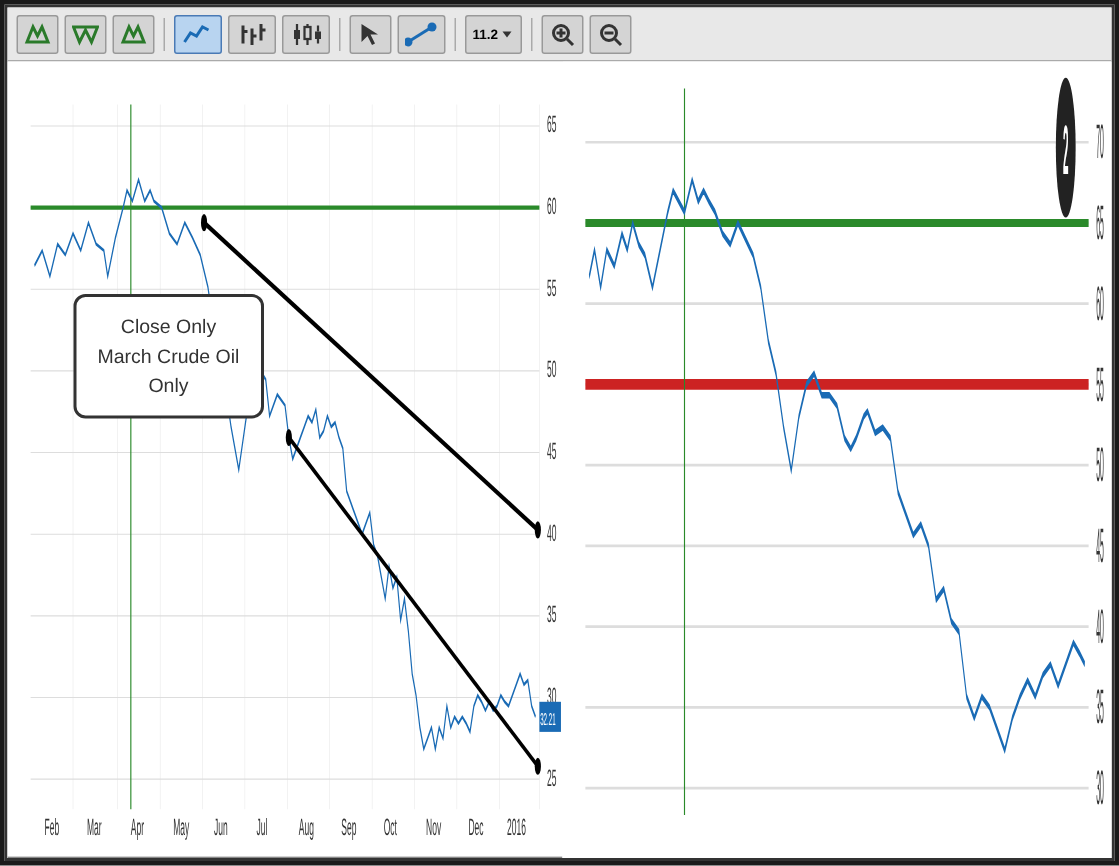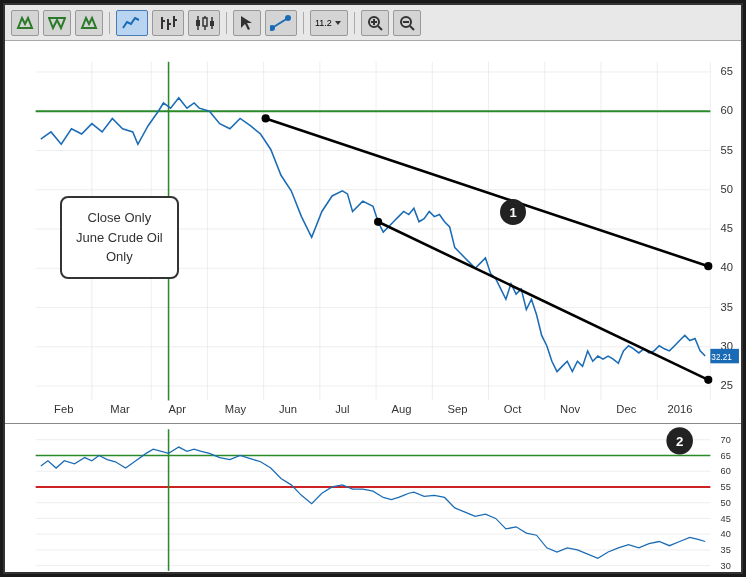--- a/index.html
+++ b/index.html
@@ -34,52 +34,52 @@
       border: 1px solid #999;
       border-radius: 2px;
       padding: 2px 4px;
       cursor: pointer;
       display: flex;
       align-items: center;
       justify-content: center;
       min-width: 28px;
       height: 26px;
       font-size: 11px;
-      font-weight: normal;
+      font-weight: bold;
     }
     .toolbar-btn.active {
       background: #b8d4f0;
       border-color: #4a7ab5;
     }
     .toolbar-sep {
       width: 1px;
       height: 22px;
       background: #aaa;
       margin: 0 2px;
     }
     
     .chart-container {
       flex: 1;
       display: flex;
-      flex-direction: column;
+      flex-direction: row;
       background: white;
       overflow: hidden;
     }
     .main-chart {
       flex: 0 0 370px;
       position: relative;
       border-bottom: 1px solid #888;
     }
     .chart-svg {
       width: 100%;
       height: 100%;
     }
     .label-box {
       position: absolute;
-      left: 55px;
+      left: 44px;
       top: 155px;
       background: white;
       border: 2px solid #333;
       border-radius: 8px;
       padding: 10px 14px;
       text-align: center;
       font-size: 13px;
       font-weight: normal;
       color: #333;
       line-height: 1.5;
@@ -278,21 +278,21 @@
         <circle cx="688" cy="328" r="4" fill="black"></circle>
 
         <rect x="690" y="298" width="28" height="14" fill="#1a6bb5"></rect>
         <text x="691" y="309" font-size="8" fill="white">32.21</text>
 
       </svg>
 
       
       <div class="label-box">
         <span>Close Only</span><br>
-        <span>June Crude Oil</span><br>
+        <span>March Crude Oil</span><br>
         <span>Only</span>
       </div>
 
       
       <div class="badge" style="left:495px; top:158px;">
         <span>1</span>
       </div>
     </div>
 
 

